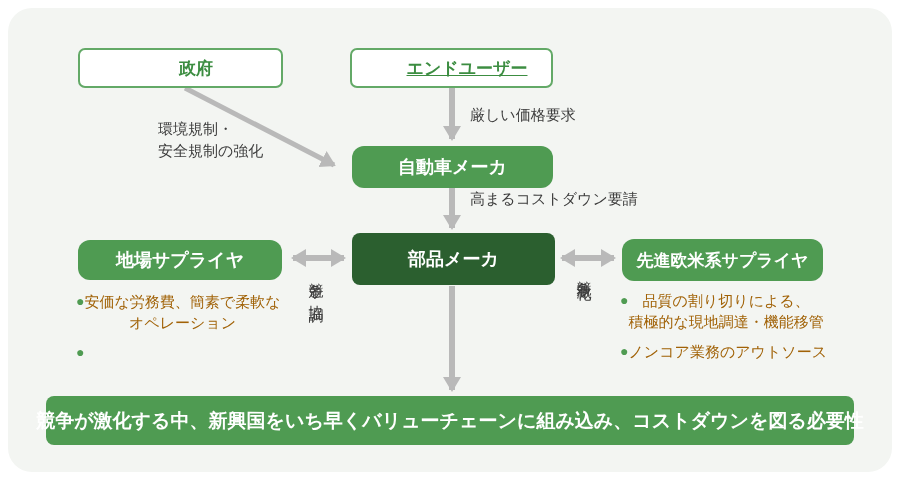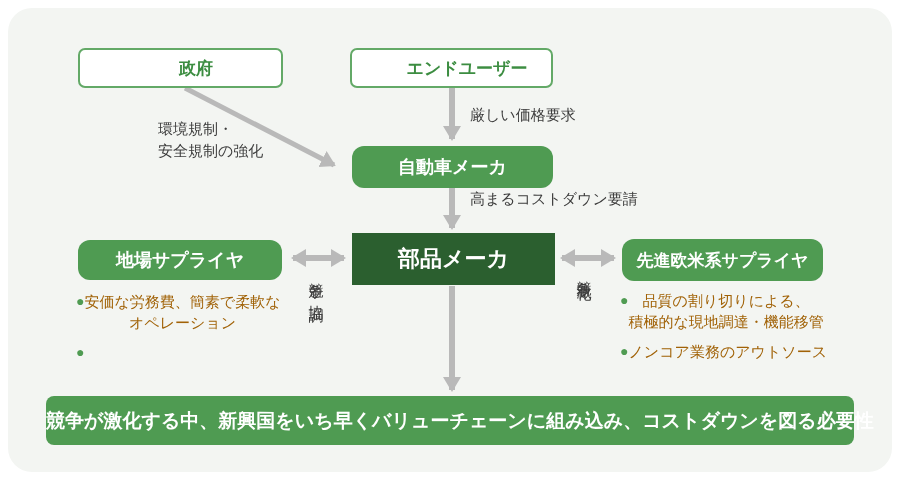--- a/index.html
+++ b/index.html
@@ -44,23 +44,23 @@
     padding-left: 31px;
   }
   .node-green {
     background: #4f9b52;
     border-radius: 12px;
     color: #ffffff;
     font-size: 18px;
   }
   .node-dark {
     background: #2b5f2f;
-    border-radius: 0;
+    border-radius: 8px;
     color: #ffffff;
-    font-size: 22px;
+    font-size: 18px;
   }
   .edge-label {
     position: absolute;
     font-size: 15px;
     line-height: 1.45;
     color: #3c3c3c;
     white-space: pre-line;
   }
   .v-label {
     position: absolute;
@@ -93,20 +93,21 @@
     text-align: center;
   }
   .banner {
     position: absolute;
     left: 46px; top: 396px;
     width: 808px; height: 49px;
     background: #4f9b52;
     border-radius: 8px;
     display: flex;
     align-items: center;
+    justify-content: center;
     color: #ffffff;
     font-size: 19px;
     font-weight: bold;
     white-space: nowrap;
   }
 </style>
 </head>
 <body>
 
 <div class="stage">
@@ -124,21 +125,21 @@
     <line x1="452" y1="188" x2="452" y2="228" stroke="#b9b9b9" stroke-width="6" marker-end="url(#ah)"></line>
     <line x1="452" y1="286" x2="452" y2="390" stroke="#b9b9b9" stroke-width="6" marker-end="url(#ah)"></line>
     <line x1="293" y1="258" x2="344" y2="258" stroke="#b9b9b9" stroke-width="6" marker-start="url(#ah)" marker-end="url(#ah)"></line>
     <line x1="562" y1="258" x2="614" y2="258" stroke="#b9b9b9" stroke-width="6" marker-start="url(#ah)" marker-end="url(#ah)"></line>
   </svg>
 
   <div class="node node-outline" style="left:78px; top:48px; width:205px; height:40px;">
     <span>政府</span>
   </div>
 
-  <div class="node node-outline" style="left:350px; top:48px; width:203px; height:40px;">
+  <div class="node node-outline" style="left:350px; top:48px; width:203px; height:40px;text-decoration:underline;">
     <span>エンドユーザー</span>
   </div>
 
   <div class="node node-green" style="left:352px; top:146px; width:201px; height:42px;">
     <span>自動車メーカ</span>
   </div>
 
   <div class="node node-dark" style="left:352px; top:233px; width:203px; height:52px;">
     <span>部品メーカ</span>
   </div>

